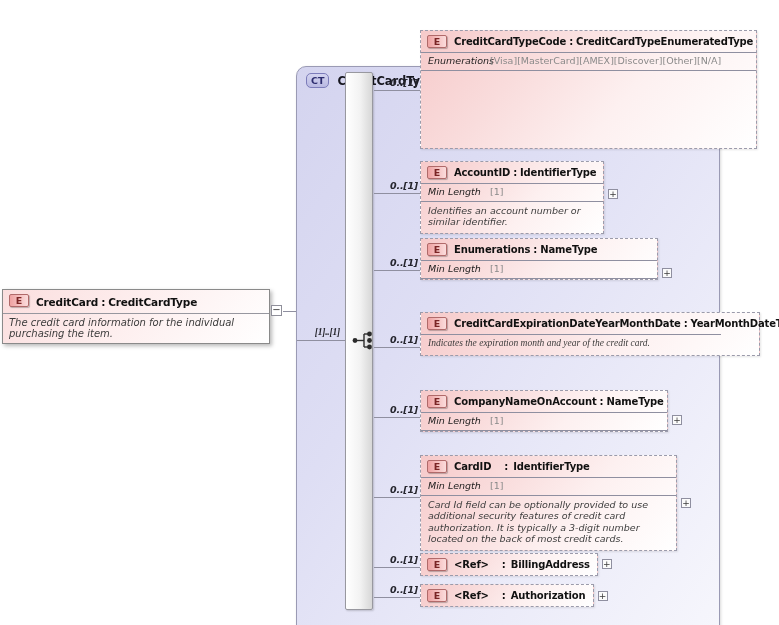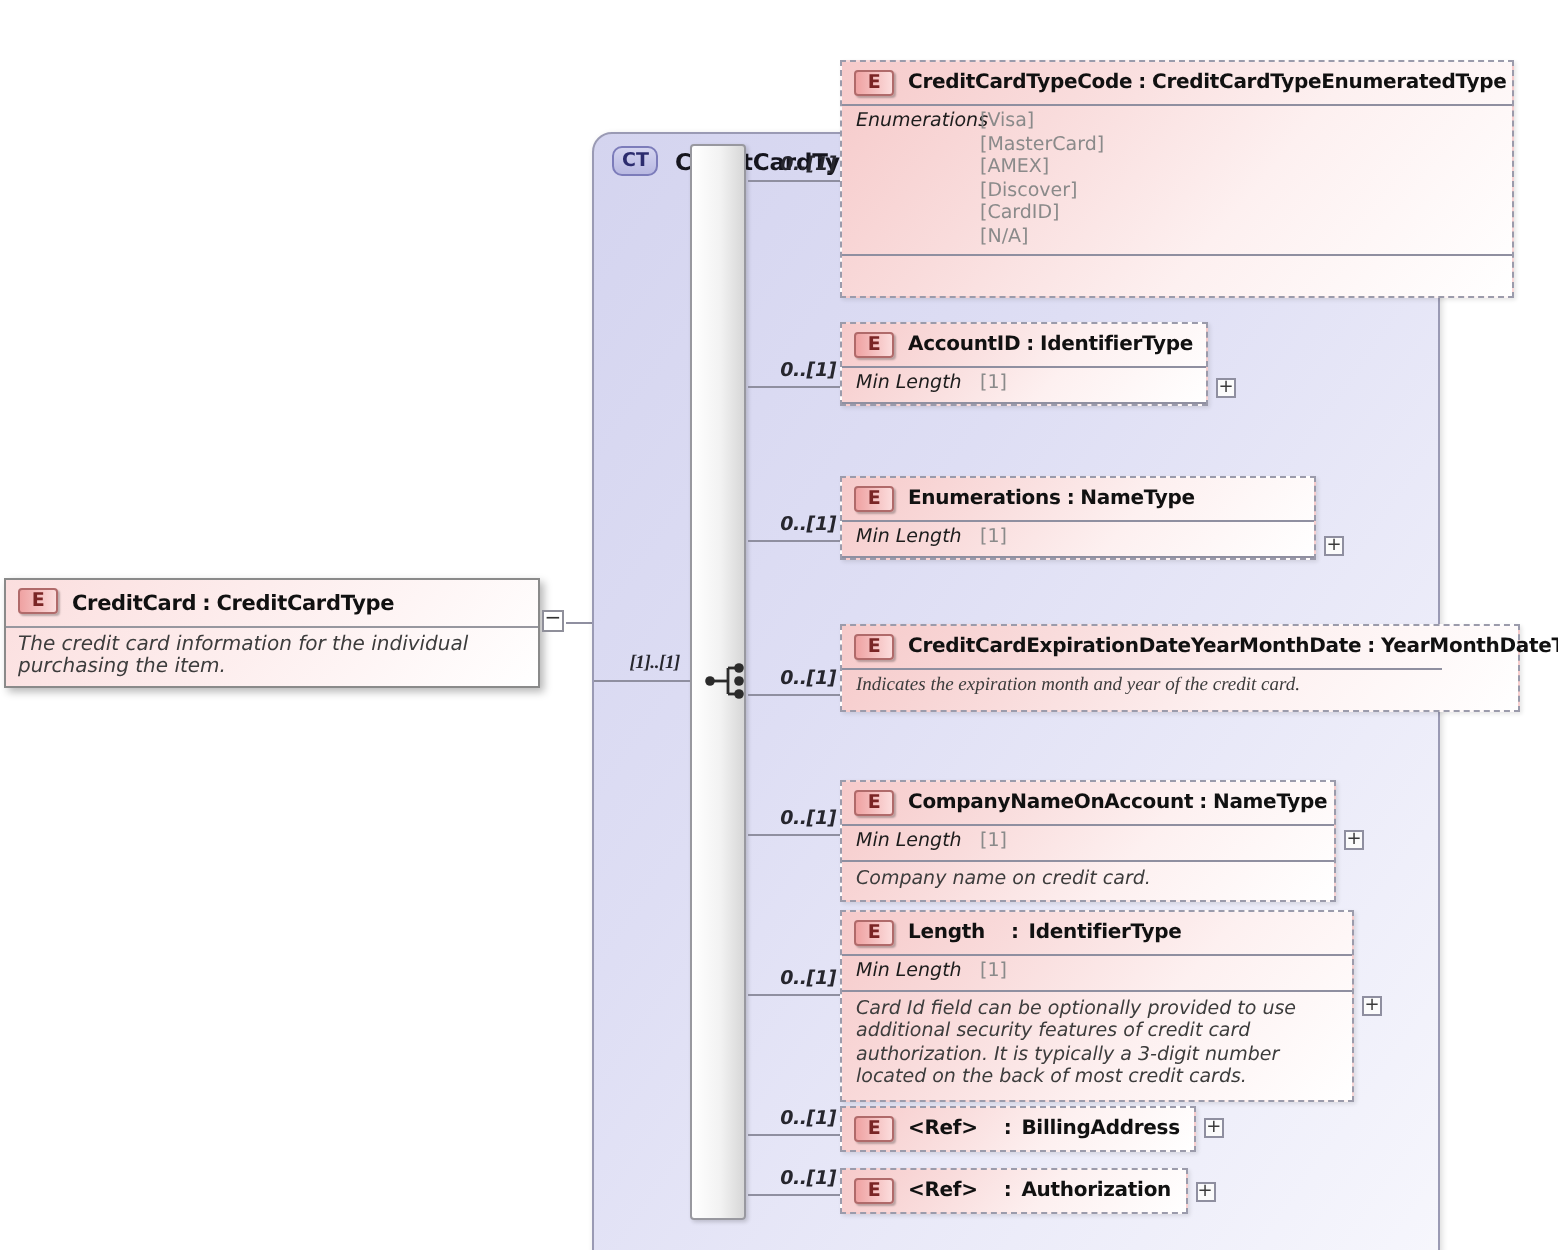--- a/index.html
+++ b/index.html
@@ -55,21 +55,21 @@
     color:#7a2525; font-size:9.5px; font-weight:bold; text-align:center; line-height:12px;
     box-shadow:1px 1px 1px rgba(0,0,0,0.25);
   }
   .sep { padding:0 3px; }
   .sep.wide { padding:0 5px 0 13px; }
   .facet-row {
     display:flex; border-top:1px solid #8f8fa0; border-bottom:1px solid #8f8fa0;
     padding:2px 7px 3px; font-size:9.5px; line-height:11.5px;
   }
   .facet-name { font-style:italic; color:#1c1c1c; width:62px; flex:none; }
-  .facet-vals { display:flex; flex-direction:column; color:#8a8a8a; }
+  .facet-vals { display:flex; flex-direction:row; color:#8a8a8a; }
   .facet-val { color:#8a8a8a; }
   .el-anno { padding:3px 7px 5px; font-size:9.5px; font-style:italic; color:#3c3c3c; line-height:11.5px; }
   .el-anno.bt { border-top:1px solid #8f8fa0;font-family:Liberation Serif, serif; }
 
   .plus-btn {
     position:absolute; width:10px; height:10px;
     border:1px solid #8f8fa0; background:#fbfbfb; color:#3a3a3a;
     font-size:9px; line-height:8px; text-align:center; cursor:pointer;
   }
 
@@ -147,35 +147,36 @@
       <span class="e-badge">E</span>
       <span>CreditCardTypeCode</span><span class="sep">:</span><span>CreditCardTypeEnumeratedType</span>
     </div>
     <div class="facet-row">
       <span class="facet-name">Enumerations</span>
       <span class="facet-vals">
         <span class="facet-val">[Visa]</span>
         <span class="facet-val">[MasterCard]</span>
         <span class="facet-val">[AMEX]</span>
         <span class="facet-val">[Discover]</span>
-        <span class="facet-val">[CardID]</span>
+        <span class="facet-val">[Other]</span>
         <span class="facet-val">[N/A]</span>
       </span>
     </div>
   </div>
 
   <div class="el-box" style="top:161px; width:184px;">
     <div class="el-title nowrap">
       <span class="e-badge">E</span>
       <span>AccountID</span><span class="sep">:</span><span>IdentifierType</span>
     </div>
     <div class="facet-row">
       <span class="facet-name">Min Length</span>
       <span class="facet-val">[1]</span>
     </div>
+    <div class="el-anno">Identifies an account number or similar identifier.</div>
     <span class="plus-btn" style="right:-15px; top:27px;">+</span>
   </div>
 
   <div class="el-box" style="top:238px; width:238px;">
     <div class="el-title nowrap">
       <span class="e-badge">E</span>
       <span>Enumerations</span><span class="sep">:</span><span>NameType</span>
     </div>
     <div class="facet-row">
       <span class="facet-name">Min Length</span>
@@ -194,28 +195,27 @@
 
   <div class="el-box" style="top:390px; width:248px;">
     <div class="el-title nowrap">
       <span class="e-badge">E</span>
       <span>CompanyNameOnAccount</span><span class="sep">:</span><span>NameType</span>
     </div>
     <div class="facet-row">
       <span class="facet-name">Min Length</span>
       <span class="facet-val">[1]</span>
     </div>
-    <div class="el-anno">Company name on credit card.</div>
     <span class="plus-btn" style="right:-15px; top:24px;">+</span>
   </div>
 
   <div class="el-box" style="top:455px; width:257px; min-height:89px;">
     <div class="el-title nowrap">
       <span class="e-badge">E</span>
-      <span>Length</span><span class="sep wide">:</span><span>IdentifierType</span>
+      <span>CardID</span><span class="sep wide">:</span><span>IdentifierType</span>
     </div>
     <div class="facet-row">
       <span class="facet-name">Min Length</span>
       <span class="facet-val">[1]</span>
     </div>
     <div class="el-anno">Card Id field can be optionally provided to use additional security features of credit card authorization. It is typically a 3-digit number located on the back of most credit cards.</div>
     <span class="plus-btn" style="right:-15px; top:42px;">+</span>
   </div>
 
   <div class="el-box" style="top:553px;">

